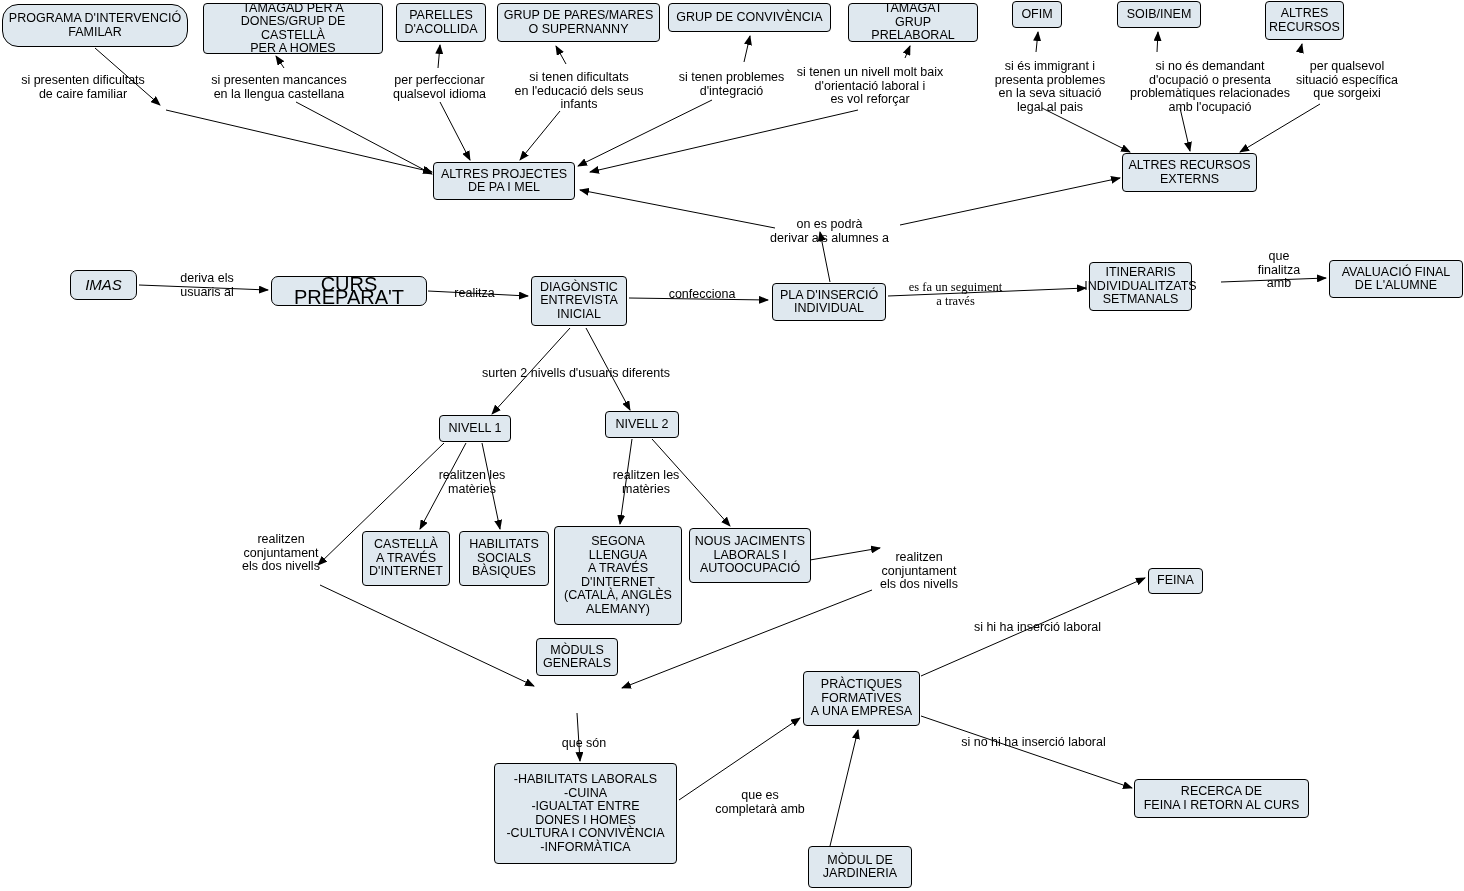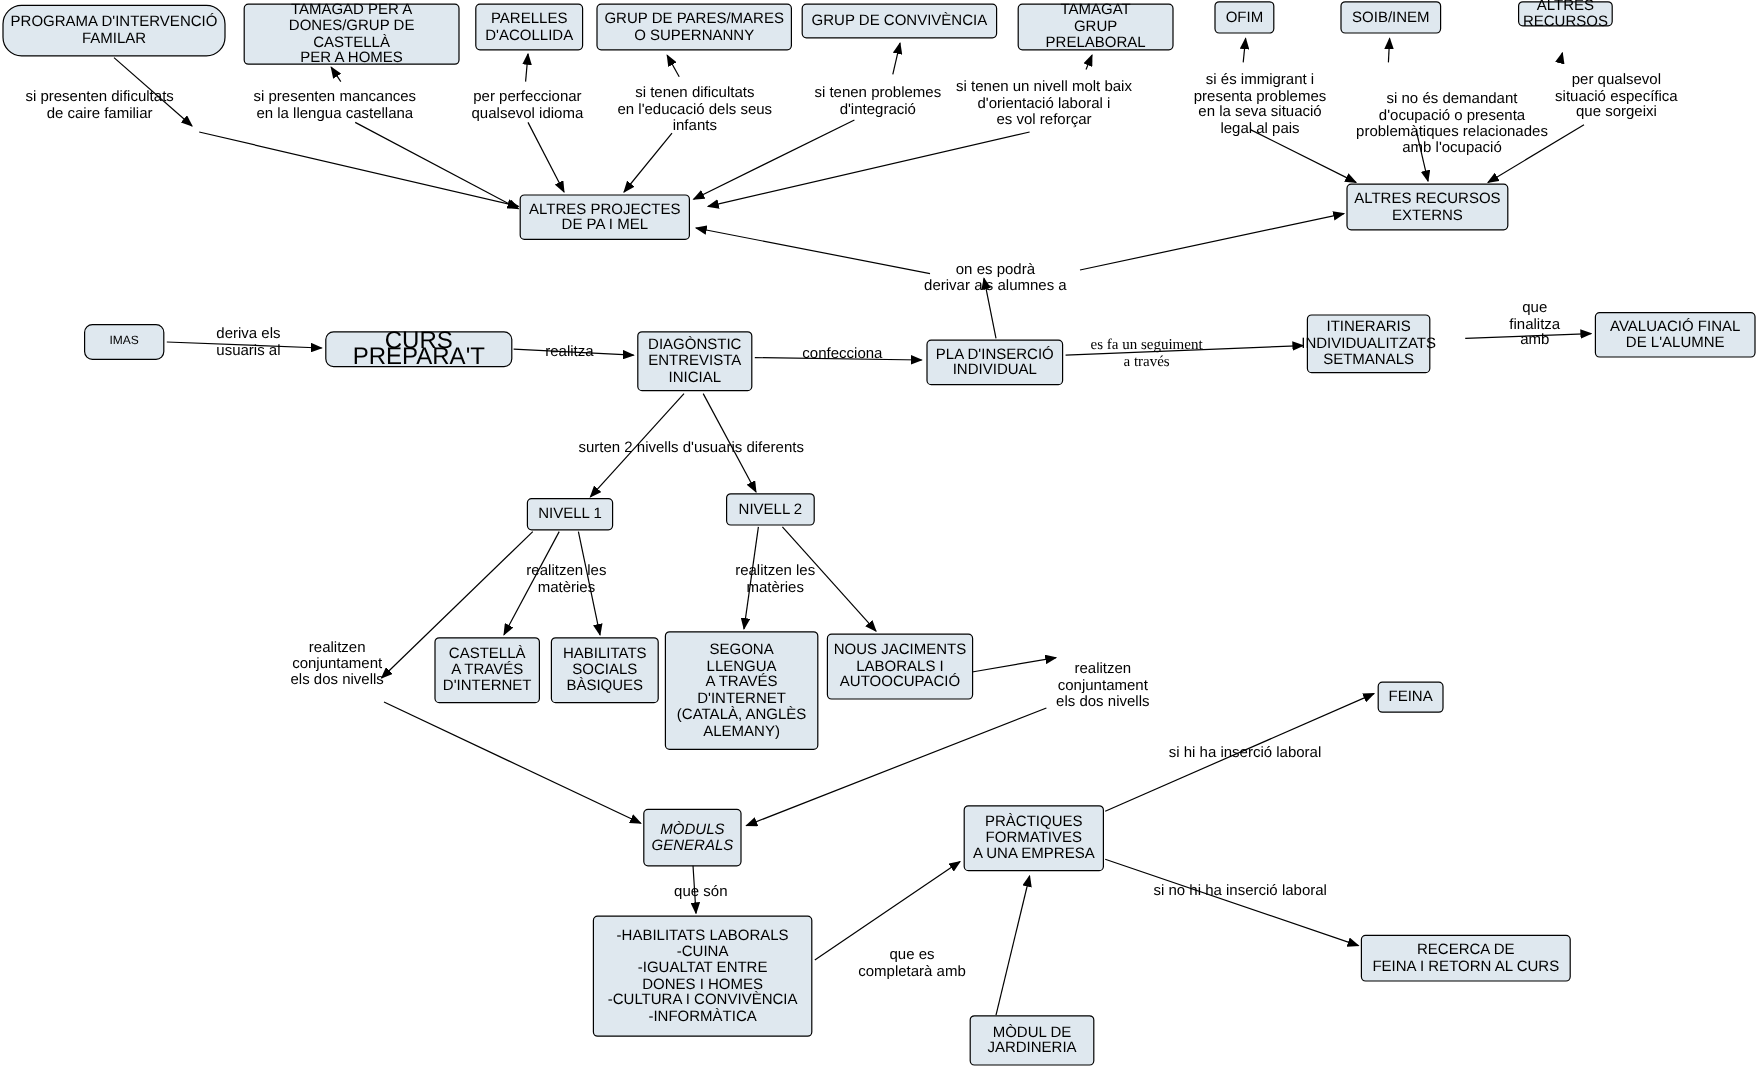--- a/index.html
+++ b/index.html
@@ -123,29 +123,29 @@
 PER A HOMES</div>
   <div class="node" style="left:396px;top:3px;width:90px;height:39px;">PARELLES
 D'ACOLLIDA</div>
   <div class="node" style="left:497px;top:3px;width:163px;height:39px;">GRUP DE PARES/MARES
 O SUPERNANNY</div>
   <div class="node" style="left:668px;top:3px;width:163px;height:29px;">GRUP DE CONVIVÈNCIA</div>
   <div class="node" style="left:848px;top:3px;width:130px;height:39px;">TAMAGAT
 GRUP PRELABORAL</div>
   <div class="node" style="left:1012px;top:1px;width:50px;height:27px;">OFIM</div>
   <div class="node" style="left:1117px;top:1px;width:84px;height:27px;">SOIB/INEM</div>
-  <div class="node" style="left:1265px;top:1px;width:79px;height:21px;">ALTRES
+  <div class="node" style="left:1265px;top:1px;width:79px;height:39px;">ALTRES
 RECURSOS</div>
 
   <div class="node" style="left:433px;top:162px;width:142px;height:38px;">ALTRES PROJECTES
 DE PA I MEL</div>
   <div class="node" style="left:1122px;top:153px;width:135px;height:39px;">ALTRES RECURSOS
 EXTERNS</div>
 
-  <div class="node" style="left:70px;top:270px;width:67px;height:30px;font-size:10px;border-radius:7px;">IMAS</div>
+  <div class="node" style="left:70px;top:270px;width:67px;height:30px;font-size:15px;border-radius:7px;font-style:italic;">IMAS</div>
   <div class="node" style="left:271px;top:276px;width:156px;height:30px;font-size:20px;border-radius:7px;">CURS PREPARA'T</div>
   <div class="node" style="left:531px;top:276px;width:96px;height:50px;">DIAGÒNSTIC
 ENTREVISTA
 INICIAL</div>
   <div class="node" style="left:772px;top:283px;width:114px;height:38px;">PLA D'INSERCIÓ
 INDIVIDUAL</div>
   <div class="node" style="left:1089px;top:262px;width:103px;height:49px;">ITINERARIS
 INDIVIDUALITZATS
 SETMANALS</div>
   <div class="node" style="left:1329px;top:260px;width:134px;height:38px;">AVALUACIÓ FINAL
@@ -164,21 +164,21 @@
 LLENGUA
 A TRAVÉS
 D'INTERNET
 (CATALÀ, ANGLÈS
 ALEMANY)</div>
   <div class="node" style="left:689px;top:528px;width:122px;height:55px;">NOUS JACIMENTS
 LABORALS I
 AUTOOCUPACIÓ</div>
 
   <div class="node" style="left:1148px;top:568px;width:55px;height:26px;">FEINA</div>
-  <div class="node" style="left:536px;top:674px;width:82px;height:48px;font-style:italic;">MÒDULS
+  <div class="node" style="left:536px;top:638px;width:82px;height:38px;">MÒDULS
 GENERALS</div>
   <div class="node" style="left:803px;top:671px;width:117px;height:55px;">PRÀCTIQUES
 FORMATIVES
 A UNA EMPRESA</div>
   <div class="node" style="left:1134px;top:779px;width:175px;height:39px;">RECERCA DE
 FEINA I RETORN AL CURS</div>
   <div class="node" style="left:494px;top:763px;width:183px;height:101px;">-HABILITATS LABORALS
 -CUINA
 -IGUALTAT ENTRE
 DONES I HOMES
@@ -198,21 +198,21 @@
 infants</div>
   <div class="label" style="left:669px;top:71px;width:125px;">si tenen problemes
 d'integració</div>
   <div class="label" style="left:785px;top:66px;width:170px;">si tenen un nivell molt baix
 d'orientació laboral i
 es vol reforçar</div>
   <div class="label" style="left:985px;top:60px;width:130px;">si és immigrant i
 presenta problemes
 en la seva situació
 legal al pais</div>
-  <div class="label" style="left:1120px;top:60px;width:180px;margin-top:16px;">si no és demandant
+  <div class="label" style="left:1120px;top:60px;width:180px;">si no és demandant
 d'ocupació o presenta
 problemàtiques relacionades
 amb l'ocupació</div>
   <div class="label" style="left:1287px;top:60px;width:120px;">per qualsevol
 situació específica
 que sorgeixi</div>
   <div class="label" style="left:762px;top:218px;width:135px;">on es podrà
 derivar als alumnes a</div>
   <div class="label" style="left:167px;top:272px;width:80px;">deriva els
 usuaris al</div>

